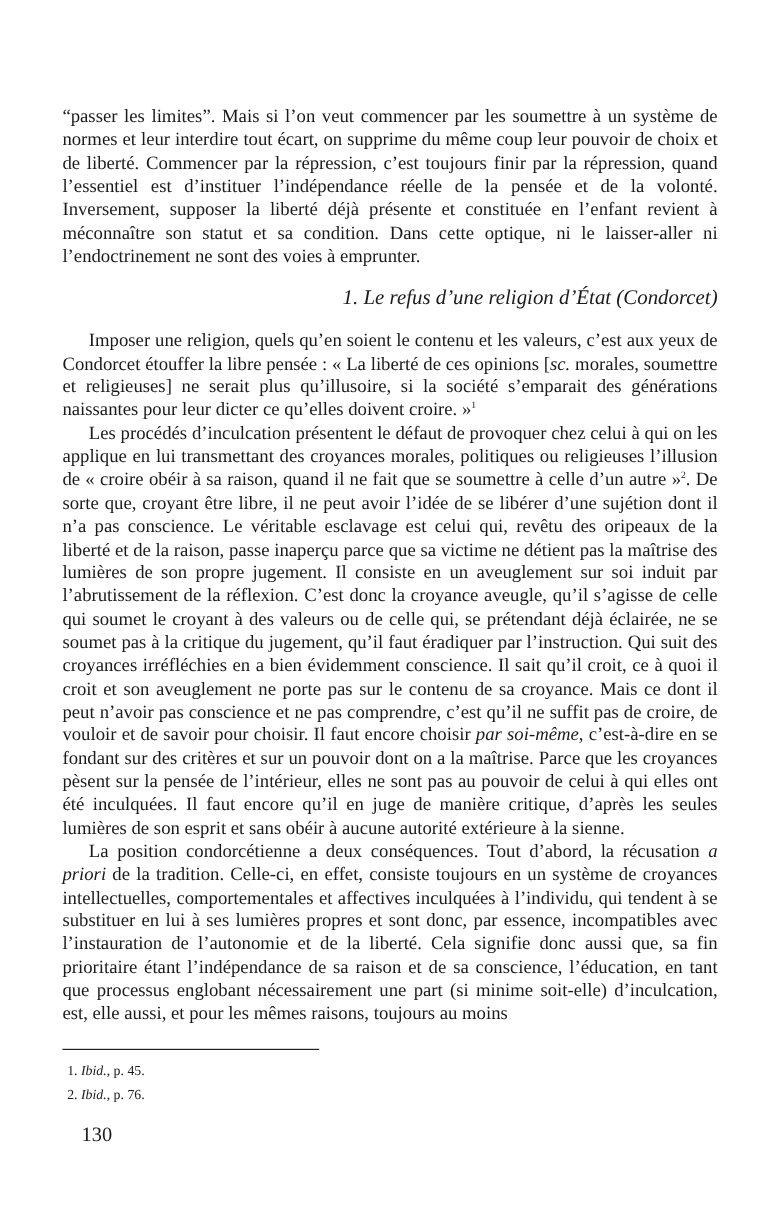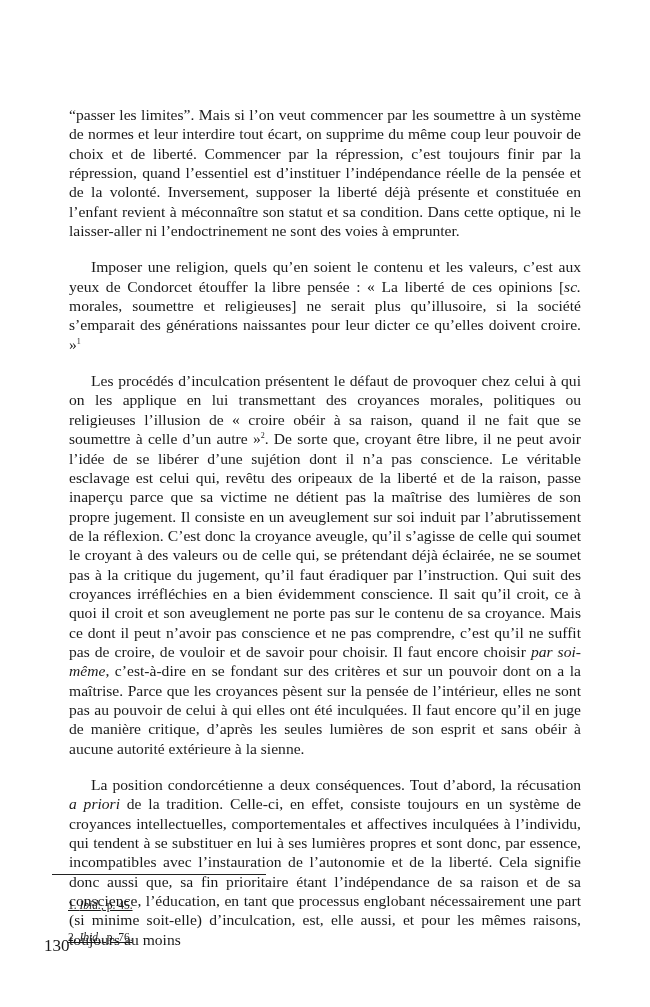--- a/index.html
+++ b/index.html
@@ -1,33 +1,34 @@
 <!DOCTYPE html>
 <html><head>
   <meta charset="utf-8">
   <style>
     html, body { margin: 0; padding: 0; background: #ffffff; }
     body { width: 650px; height: 1007px; position: relative; overflow: hidden;
            font-family: "Liberation Serif", "DejaVu Serif", serif; color: #1a1a1a; }
     .page { position: absolute; left: 52px; top: 88px; width: 546px; }
-    .p { font-size: 15.6px; line-height: 19.35px; text-align: justify; margin: 17px; hyphens: none; }
+    .p { font-size: 15.6px; line-height: 19.35px; text-align: justify; margin: 0; hyphens: none; }
     .p.indent { text-indent: 22px; }
     .heading { font-size: 17.4px; font-style: italic; text-align: right; margin: 13px 0 16px 0; line-height: 22px; }
     sup { font-size: 8px; line-height: 0; vertical-align: 6px; }
     .footrule { position: absolute; left: 52px; top: 874px; width: 214px; border-top: 1px solid #222; }
     .footnotes { position: absolute; left: 52px; top: 881px; font-size: 11.5px; line-height: 16px; }
-    .footnotes div { margin: 16px; text-decoration: underline; }
-    .pagenum { position: absolute; left: 44px; top: 936px; font-size: 17px; }
+    .footnotes div { margin: 4px; }
+    .pagenum { position: absolute; left: 68px; top: 936px; font-size: 17px; }
     i { font-style: italic; }
   </style>
 </head>
 <body>
 
 <div class="page">
   <p class="p" id="p0"><span>“passer les limites”. Mais si l’on veut commencer par les soumettre à un système de normes et leur interdire tout écart, on supprime du même coup leur pouvoir de choix et de liberté. Commencer par la répression, c’est toujours finir par la répression, quand l’essentiel est d’instituer l’indépendance réelle de la pensée et de la volonté. Inversement, supposer la liberté déjà présente et constituée en l’enfant revient à méconnaître son statut et sa condition. Dans cette optique, ni le laisser-aller ni l’endoctrinement ne sont des voies à emprunter.</span></p>
+  <div class="heading">1. Le refus d’une religion d’État (Condorcet)</div>
   <p class="p indent" id="p1"><span>Imposer une religion, quels qu’en soient le contenu et les valeurs, c’est aux yeux de Condorcet étouffer la libre pensée : « La liberté de ces opinions [</span><i>sc.</i><span> morales, soumettre et religieuses] ne serait plus qu’illusoire, si la société s’emparait des générations naissantes pour leur dicter ce qu’elles doivent croire. »</span><sup>1</sup></p>
   <p class="p indent" id="p2"><span>Les procédés d’inculcation présentent le défaut de provoquer chez celui à qui on les applique en lui transmettant des croyances morales, politiques ou religieuses l’illusion de « croire obéir à sa raison, quand il ne fait que se soumettre à celle d’un autre »</span><sup>2</sup><span>. De sorte que, croyant être libre, il ne peut avoir l’idée de se libérer d’une sujétion dont il n’a pas conscience. Le véritable esclavage est celui qui, revêtu des oripeaux de la liberté et de la raison, passe inaperçu parce que sa victime ne détient pas la maîtrise des lumières de son propre jugement. Il consiste en un aveuglement sur soi induit par l’abrutissement de la réflexion. C’est donc la croyance aveugle, qu’il s’agisse de celle qui soumet le croyant à des valeurs ou de celle qui, se prétendant déjà éclairée, ne se soumet pas à la critique du jugement, qu’il faut éradiquer par l’instruction. Qui suit des croyances irréfléchies en a bien évidemment conscience. Il sait qu’il croit, ce à quoi il croit et son aveuglement ne porte pas sur le contenu de sa croyance. Mais ce dont il peut n’avoir pas conscience et ne pas comprendre, c’est qu’il ne suffit pas de croire, de vouloir et de savoir pour choisir. Il faut encore choisir </span><i>par soi-même</i><span>, c’est-à-dire en se fondant sur des critères et sur un pouvoir dont on a la maîtrise. Parce que les croyances pèsent sur la pensée de l’intérieur, elles ne sont pas au pouvoir de celui à qui elles ont été inculquées. Il faut encore qu’il en juge de manière critique, d’après les seules lumières de son esprit et sans obéir à aucune autorité extérieure à la sienne.</span></p>
   <p class="p indent" id="p3"><span>La position condorcétienne a deux conséquences. Tout d’abord, la récusation </span><i>a priori</i><span> de la tradition. Celle-ci, en effet, consiste toujours en un système de croyances intellectuelles, comportementales et affectives inculquées à l’individu, qui tendent à se substituer en lui à ses lumières propres et sont donc, par essence, incompatibles avec l’instauration de l’autonomie et de la liberté. Cela signifie donc aussi que, sa fin prioritaire étant l’indépendance de sa raison et de sa conscience, l’éducation, en tant que processus englobant nécessairement une part (si minime soit-elle) d’inculcation, est, elle aussi, et pour les mêmes raisons, toujours au moins</span></p>
 </div>
 
 <div class="footrule"></div>
 <div class="footnotes">
   <div>
     <span>1. </span><i>Ibid.</i><span>, p. 45.</span>
   </div>

